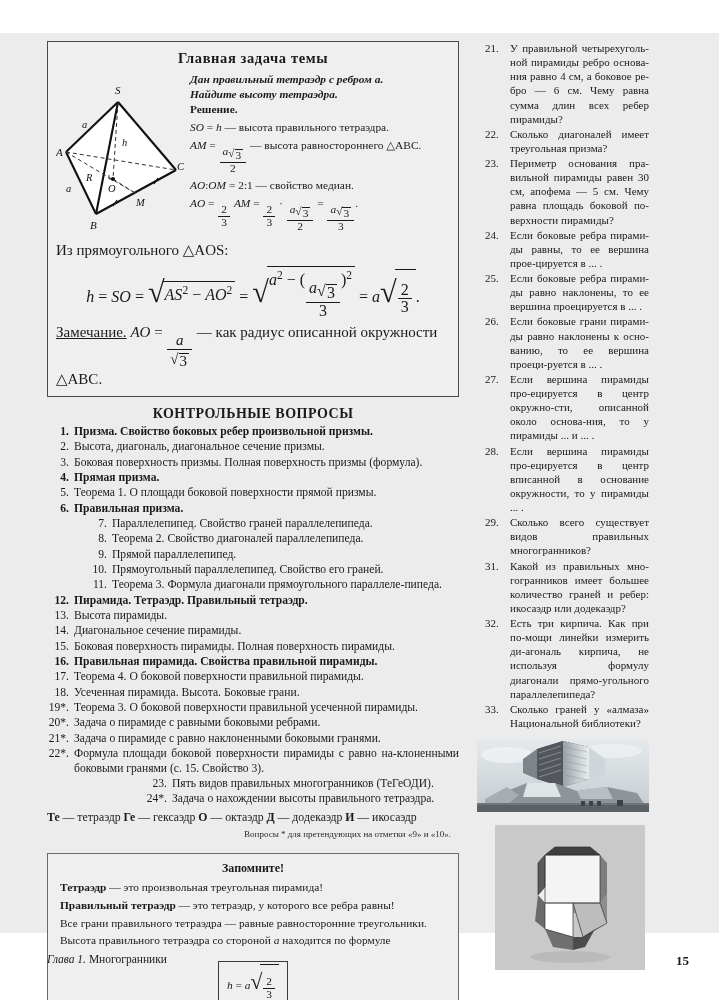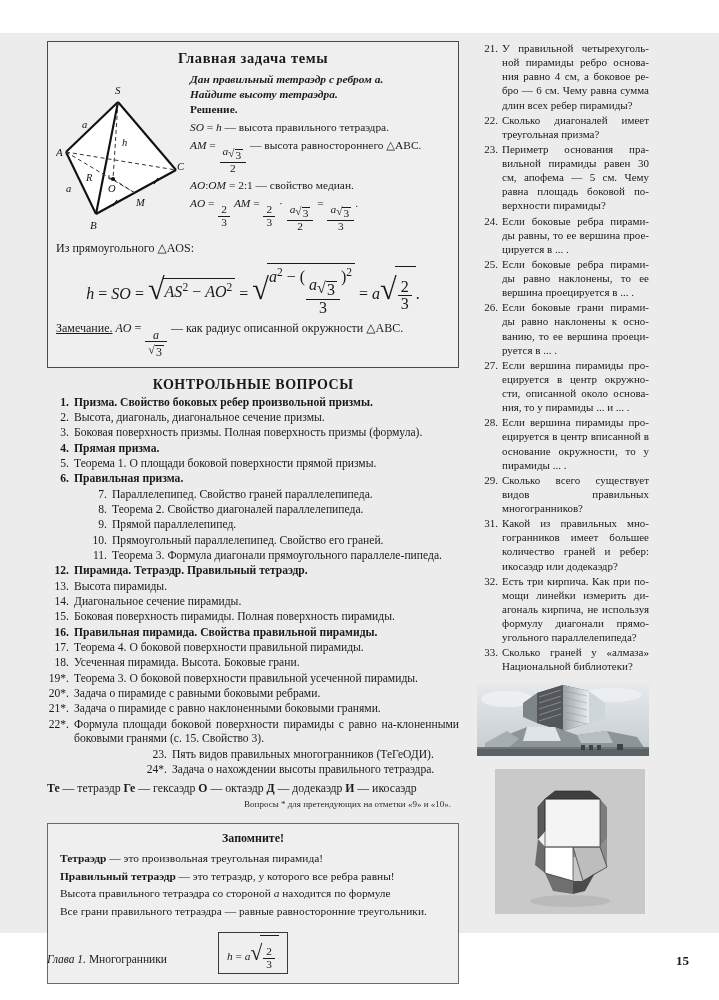--- a/index.html
+++ b/index.html
@@ -73,21 +73,21 @@
   }
   .ital{font-style:italic;font-weight:bold;}
   .bld{font-weight:bold;}
   .mathline{margin:3px 0;}
   .m{font-style:italic;font-family:"Liberation Serif",serif;}
   .wide-math{
     text-align:center;
     margin:7px 0 4px 0;
   }
   .note{
-    font-size:12px;
+    font-size:15px;
     margin-top:5px;
   }
   .note u{text-decoration:underline;}
 
   
   .frac{
     display:inline-flex;
     flex-direction:column;
     vertical-align:-0.52em;
     text-align:center;
@@ -199,22 +199,22 @@
     font-size:11px;
     line-height:1.285;
   }
   ol.rlist li{
     display:flex;
     flex-direction:row;
     margin-bottom:1px;
   }
   ol.rlist li .num{
     flex:0 0 21px;
-    text-align:right;
     padding-right:4px;
+    margin-left:8px;
   }
   ol.rlist li .txt{
     flex:1 1 auto;
     text-align:justify;
     text-justify:inter-word;
     hyphens:manual;
   }
 
   
   .photo-library{
@@ -506,24 +506,24 @@
       <div class="starnote">Вопросы * для претендующих на отметки «9» и «10».</div>
 
       <div class="remember-box">
         <div class="remember-title">Запомните!</div>
         <div>
           <b>Тетраэдр</b><span> — это произвольная треугольная пирамида!</span>
         </div>
         <div>
           <b>Правильный тетраэдр</b><span> — это тетраэдр, у которого все ребра равны!</span>
         </div>
+        <div>Все грани правильного тетраэдра — равные равносторонние треугольники.</div>
         <div>
           <span>Высота правильного тетраэдра со стороной </span><span class="m">a</span><span> находится по формуле</span>
         </div>
-        <div>Все грани правильного тетраэдра — равные равносторонние треугольники.</div>
         <div class="formula-center">
           <span class="formula-box">
             <span class="m">h</span> = <span class="m">a</span><span class="bigsq">
                 <span class="gl">√</span>
                 <span class="body"><span class="frac">
                     <span class="num">2</span>
                     <span class="den">3</span>
                   </span></span>
               </span>
           </span>

